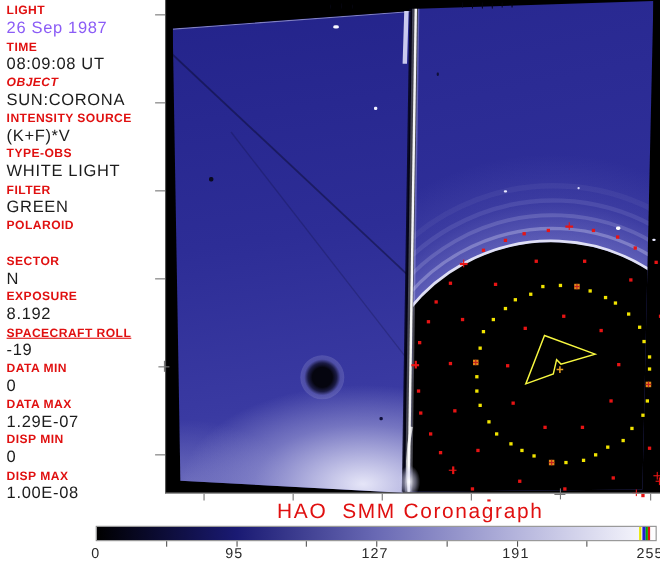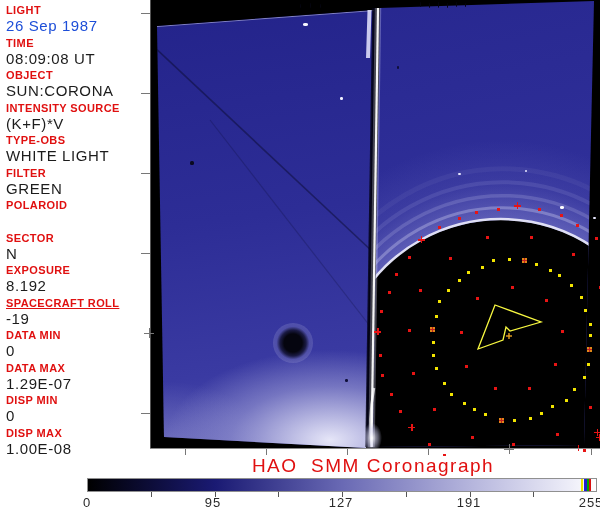--- a/index.html
+++ b/index.html
@@ -66,28 +66,28 @@
   }
 </style>
 </head>
 <body>
 
 <div id="app">
 
   <aside id="sidebar">
       <div class="meta-item">
         <div class="meta-label" style="color: rgb(224, 16, 16);">LIGHT</div>
-        <div class="meta-value" style="color: #1d4ed8;">26 Sep 1987</div>
+        <div class="meta-value" style="color: #8b5cf6;">26 Sep 1987</div>
       </div>
       <div class="meta-item">
         <div class="meta-label" style="color: rgb(224, 16, 16);">TIME</div>
         <div class="meta-value" style="color: rgb(28, 28, 28);">08:09:08 UT</div>
       </div>
       <div class="meta-item">
-        <div class="meta-label" style="color: rgb(224, 16, 16);">OBJECT</div>
+        <div class="meta-label" style="color: rgb(224, 16, 16); font-style: italic;">OBJECT</div>
         <div class="meta-value" style="color: rgb(28, 28, 28);">SUN:CORONA</div>
       </div>
       <div class="meta-item">
         <div class="meta-label" style="color: rgb(224, 16, 16);">INTENSITY SOURCE</div>
         <div class="meta-value" style="color: rgb(28, 28, 28);">(K+F)*V</div>
       </div>
       <div class="meta-item">
         <div class="meta-label" style="color: rgb(224, 16, 16);">TYPE-OBS</div>
         <div class="meta-value" style="color: rgb(28, 28, 28);">WHITE LIGHT</div>
       </div>

